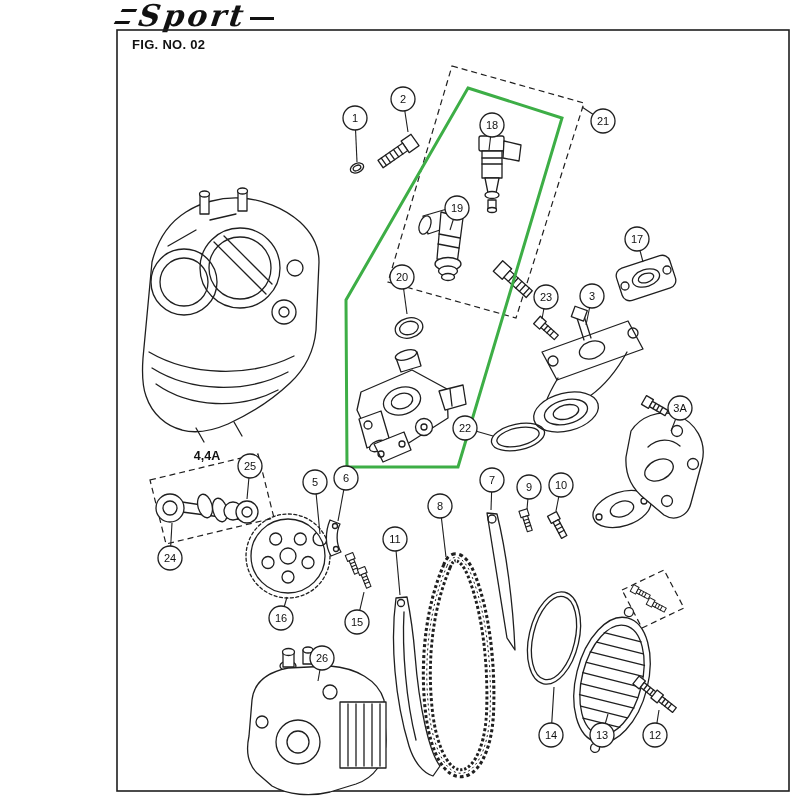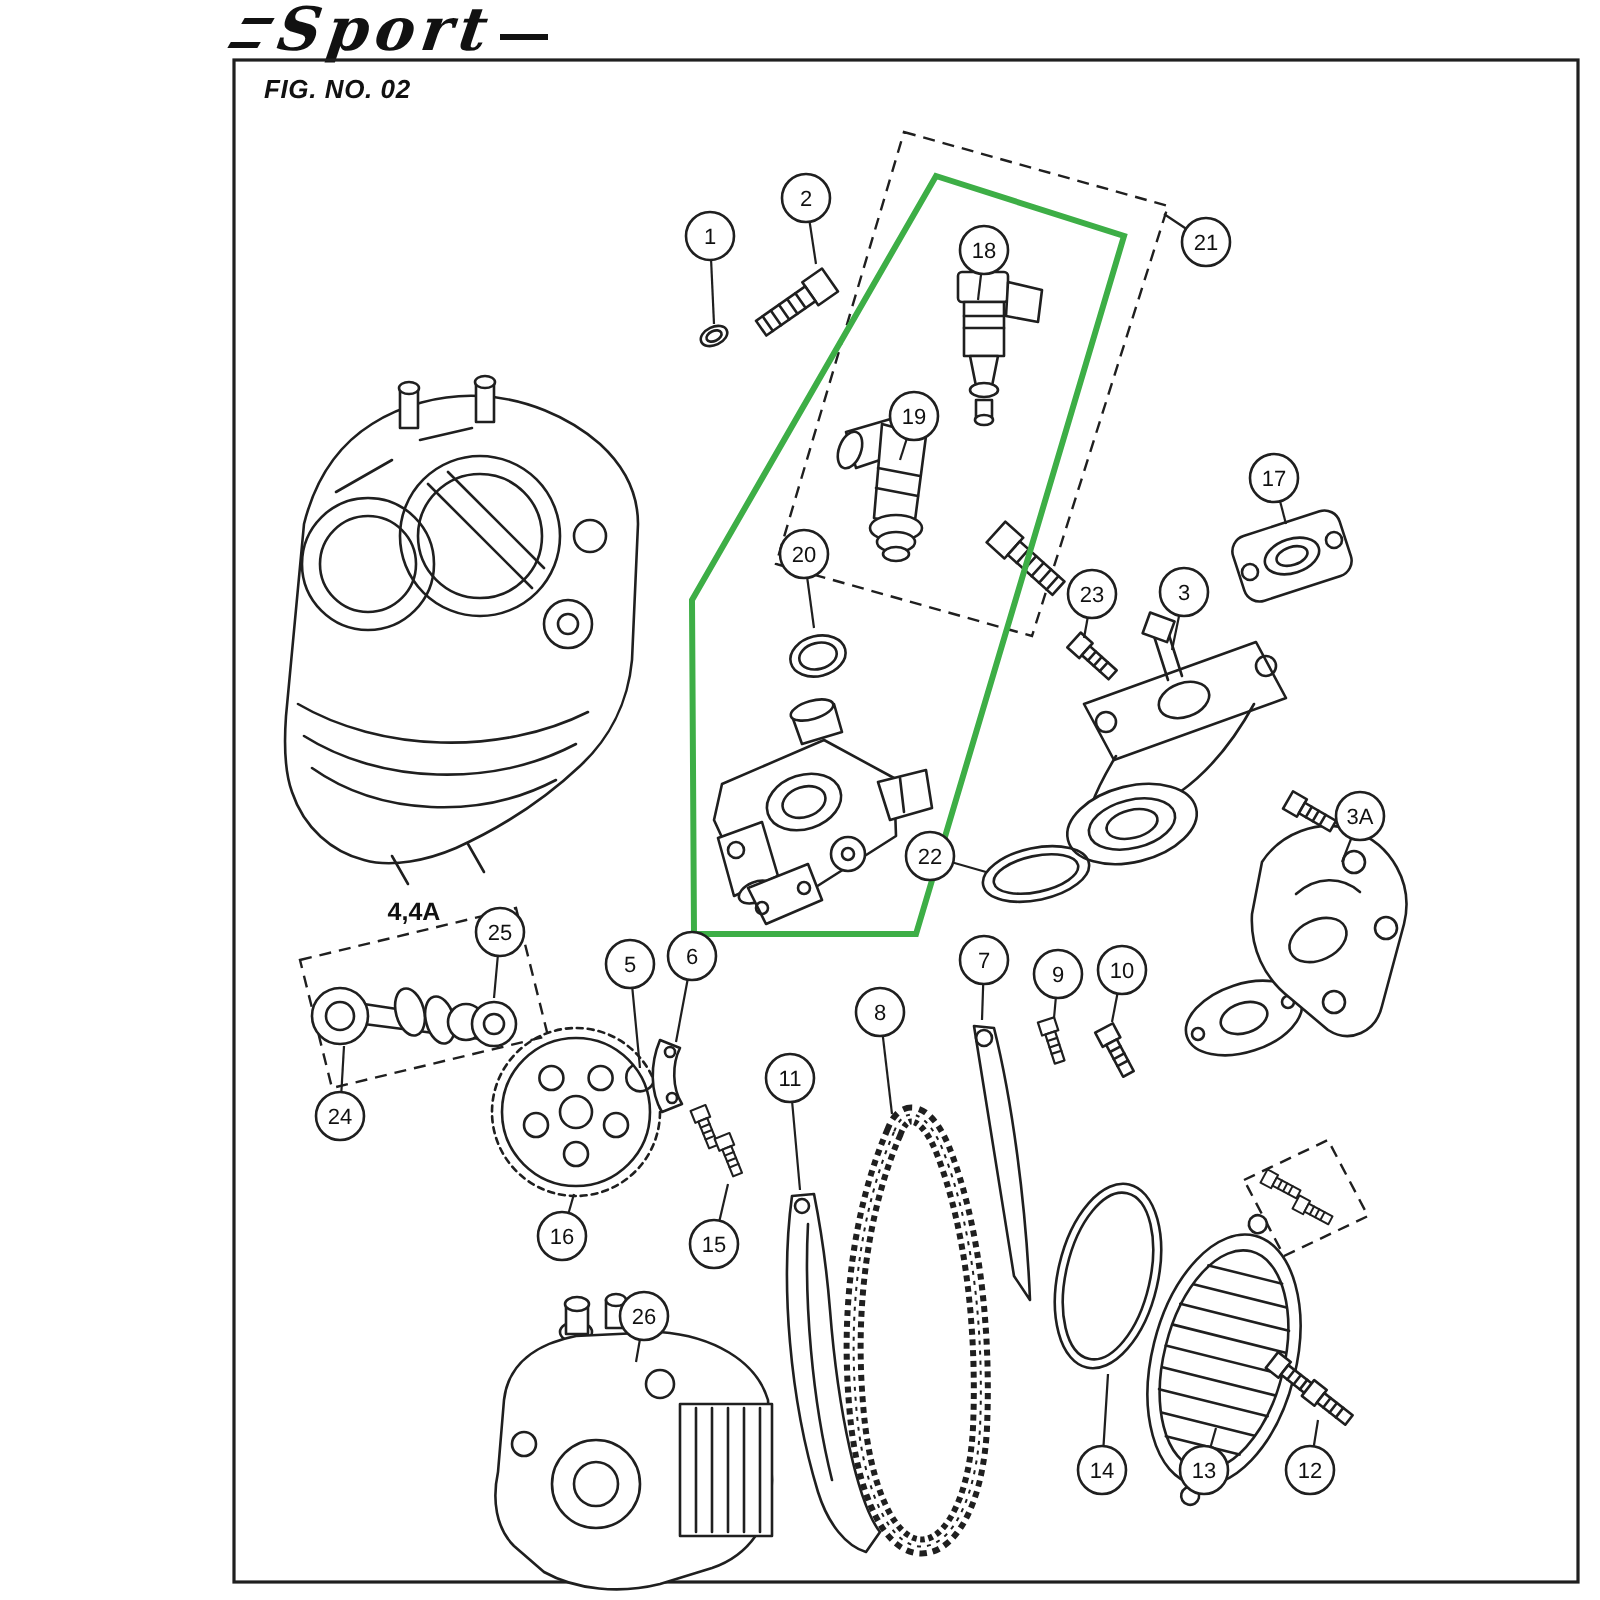--- a/index.html
+++ b/index.html
@@ -1,21 +1,21 @@
 <!DOCTYPE html>
 <html><head>
 <meta charset="utf-8">
 <style>
   html,body{margin:0;padding:0;width:800px;height:800px;background:#ffffff;overflow:hidden;}
   .page{position:relative;width:800px;height:800px;font-family:"Liberation Sans",sans-serif;color:#111;}
   .logo-row{position:absolute;left:118px;top:0;height:32px;display:flex;align-items:center;}
   .logo-flourish-left{display:inline-block;width:15px;height:9px;border-top:3px solid #111;border-bottom:3px solid #111;transform:skewX(-30deg);margin-right:6px;}
   .brand{display:inline-block;font-family:"DejaVu Serif",serif;font-style:italic;font-weight:700;font-size:30px;line-height:1;letter-spacing:3px;transform:skewX(-8deg);}
   .logo-flourish-right{display:inline-block;width:24px;height:3px;background:#111;margin-left:4px;margin-top:4px;}
-  .fig-label{position:absolute;left:132px;top:37px;font-size:13px;font-weight:700;letter-spacing:.3px;font-style:italic;}
+  .fig-label{position:absolute;left:132px;top:37px;font-size:13px;font-weight:700;letter-spacing:.3px;}
   svg.diagram{position:absolute;left:0;top:0;}
   .frame{stroke:#1f1f1f;stroke-width:1.6;fill:none;}
   .ln{stroke:#1f1f1f;stroke-width:1.3;fill:none;stroke-linecap:round;stroke-linejoin:round;}
   .fw{stroke:#1f1f1f;stroke-width:1.3;fill:#fff;stroke-linejoin:round;}
   .dashed{stroke:#1f1f1f;stroke-width:1.2;fill:none;stroke-dasharray:6 4;}
   .hl{fill:none;stroke-width:3;}
   .leader{stroke:#1f1f1f;stroke-width:1.1;}
   .bubble{fill:#fff;stroke:#1f1f1f;stroke-width:1.3;}
   .bubble-num{font-family:"Liberation Sans",sans-serif;font-size:11px;fill:#111;text-anchor:middle;}
   .grp-label{font-family:"Liberation Sans",sans-serif;font-size:12.5px;font-weight:bold;fill:#111;text-anchor:middle;}

